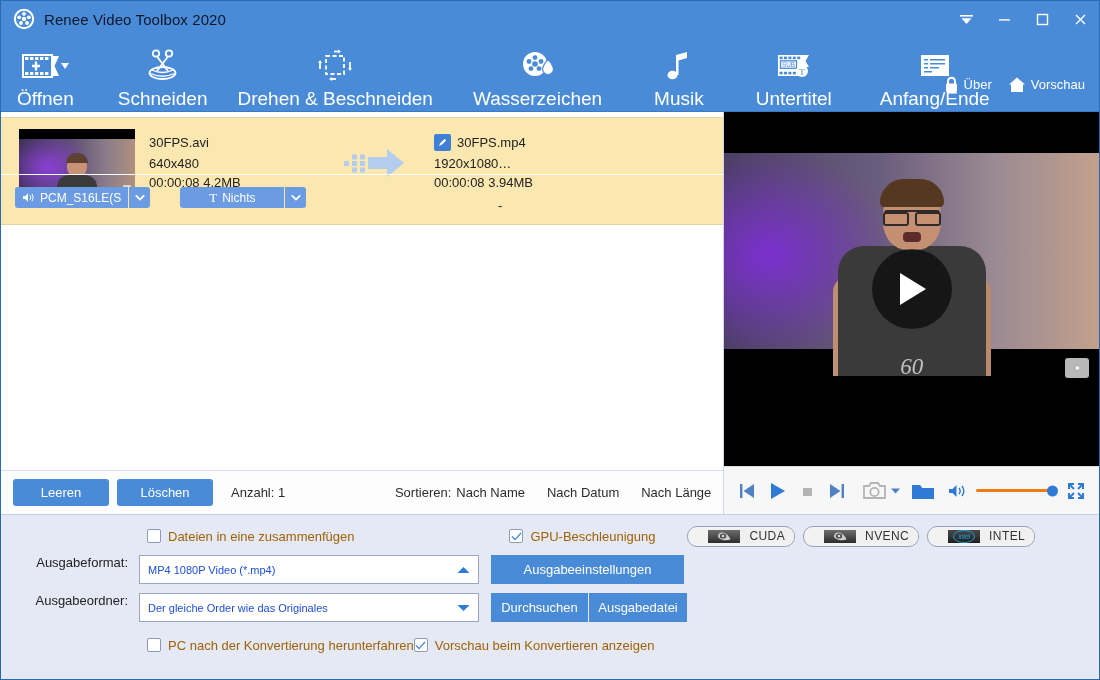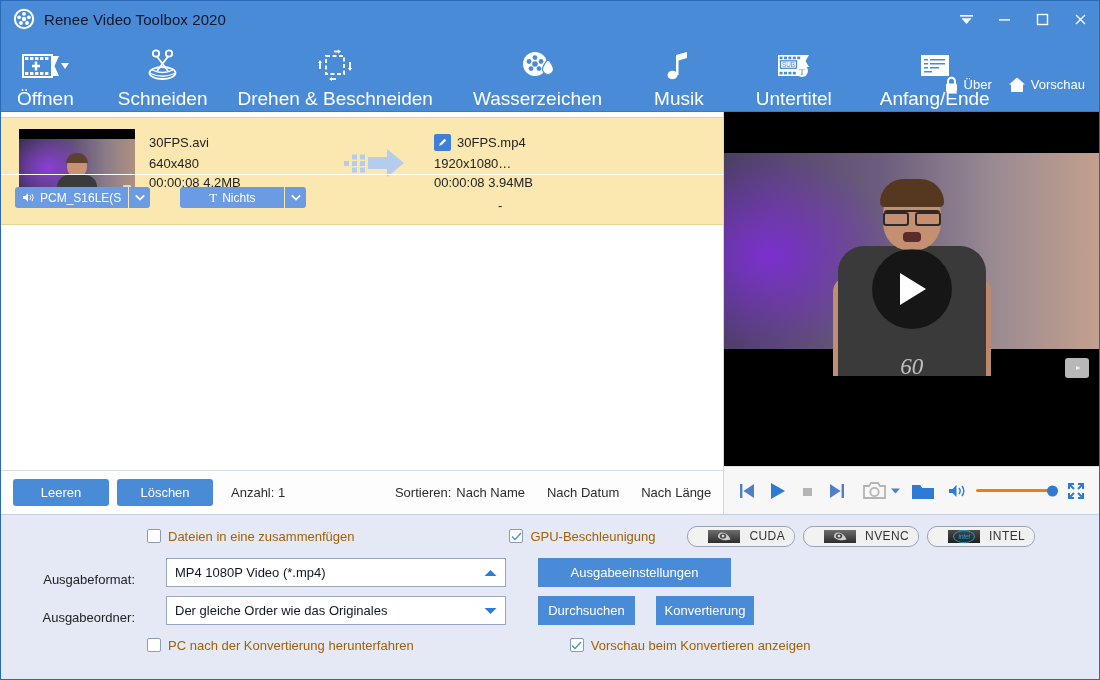--- a/index.html
+++ b/index.html
@@ -253,34 +253,34 @@
   .gpu-badge .gb-txt {
     padding: 0 9px; font-size:12px; color:#333;
     display:flex;align-items:center; background:#f0f0f0; letter-spacing:.4px;
   }
   .intel-dot {
     width:22px;height:13px;border:1.5px solid #18a0d8;border-radius:50%;
     color:#18a0d8;font-size:7px;display:flex;align-items:center;justify-content:center;
     font-style:italic; letter-spacing:-.3px;
   }
 
-  .frow { display:flex; align-items:flex-end; height:32px; margin-top: 6px; padding-left: 12px; gap: 20px; }
+  .frow { display:flex; align-items:flex-start; height:32px; margin-top: 6px; padding-left: 5px; }
   .flabel { width: 133px; text-align:right; padding-right: 11px; font-size:13px; color:#222; }
   .combo {
     width: 340px; height: 29px; background:#fff; border:1px solid #9aa6bd;
-    display:flex; align-items:center; padding: 0 8px; font-size:13px; color:#0f172a;
+    display:flex; align-items:center; padding: 0 8px; font-size:11px; color:#1d4ed8;
     cursor: pointer; position: relative;
   }
   .combo .cb-arrow { margin-left:auto; }
   .sbtn {
     background:#4a8bd8; color:#fff; border:none; font-size:13px; font-family:inherit;
     height:29px; cursor:pointer;
   }
   .row3 { display:flex; align-items:center; height:24px; margin-top:8px; padding-left: 146px; gap: 0; }
-  .row3 .c2 { margin-left: 156px; }
+  .row3 .c2 { }
 </style>
 </head>
 <body>
 
 <div id="app">
 
   <div class="titlebar">
     <svg class="title-logo" viewBox="0 0 24 24">
       <circle cx="12" cy="12" r="10" fill="none" stroke="#fff" stroke-width="2.2"></circle>
       <circle cx="12" cy="12" r="2.4" fill="#fff"></circle>
@@ -711,21 +711,21 @@
       <div class="flabel">Ausgabeordner:</div>
       <div class="combo">
         <span>Der gleiche Order wie das Originales</span>
         <span class="cb-arrow">
           <svg width="13" height="8" viewBox="0 0 13 8">
             <path d="M0.5 1 L6.5 7 L12.5 1 Z" fill="#2e7ad4"></path>
           </svg>
         </span>
       </div>
       <button class="sbtn" style="width:97px;margin-left:12px;">Durchsuchen</button>
-      <button class="sbtn" style="width:98px;margin-left:1px;">Konvertierung</button>
+      <button class="sbtn" style="width:98px;margin-left:1px;">Ausgabedatei</button>
     </div>
 
     <div class="row3">
       <label class="chk">
         <span class="box"></span>
         <span>PC nach der Konvertierung herunterfahren</span>
       </label>
       <label class="chk c2">
         <span class="box">
           <svg width="11" height="9" viewBox="0 0 11 9">

